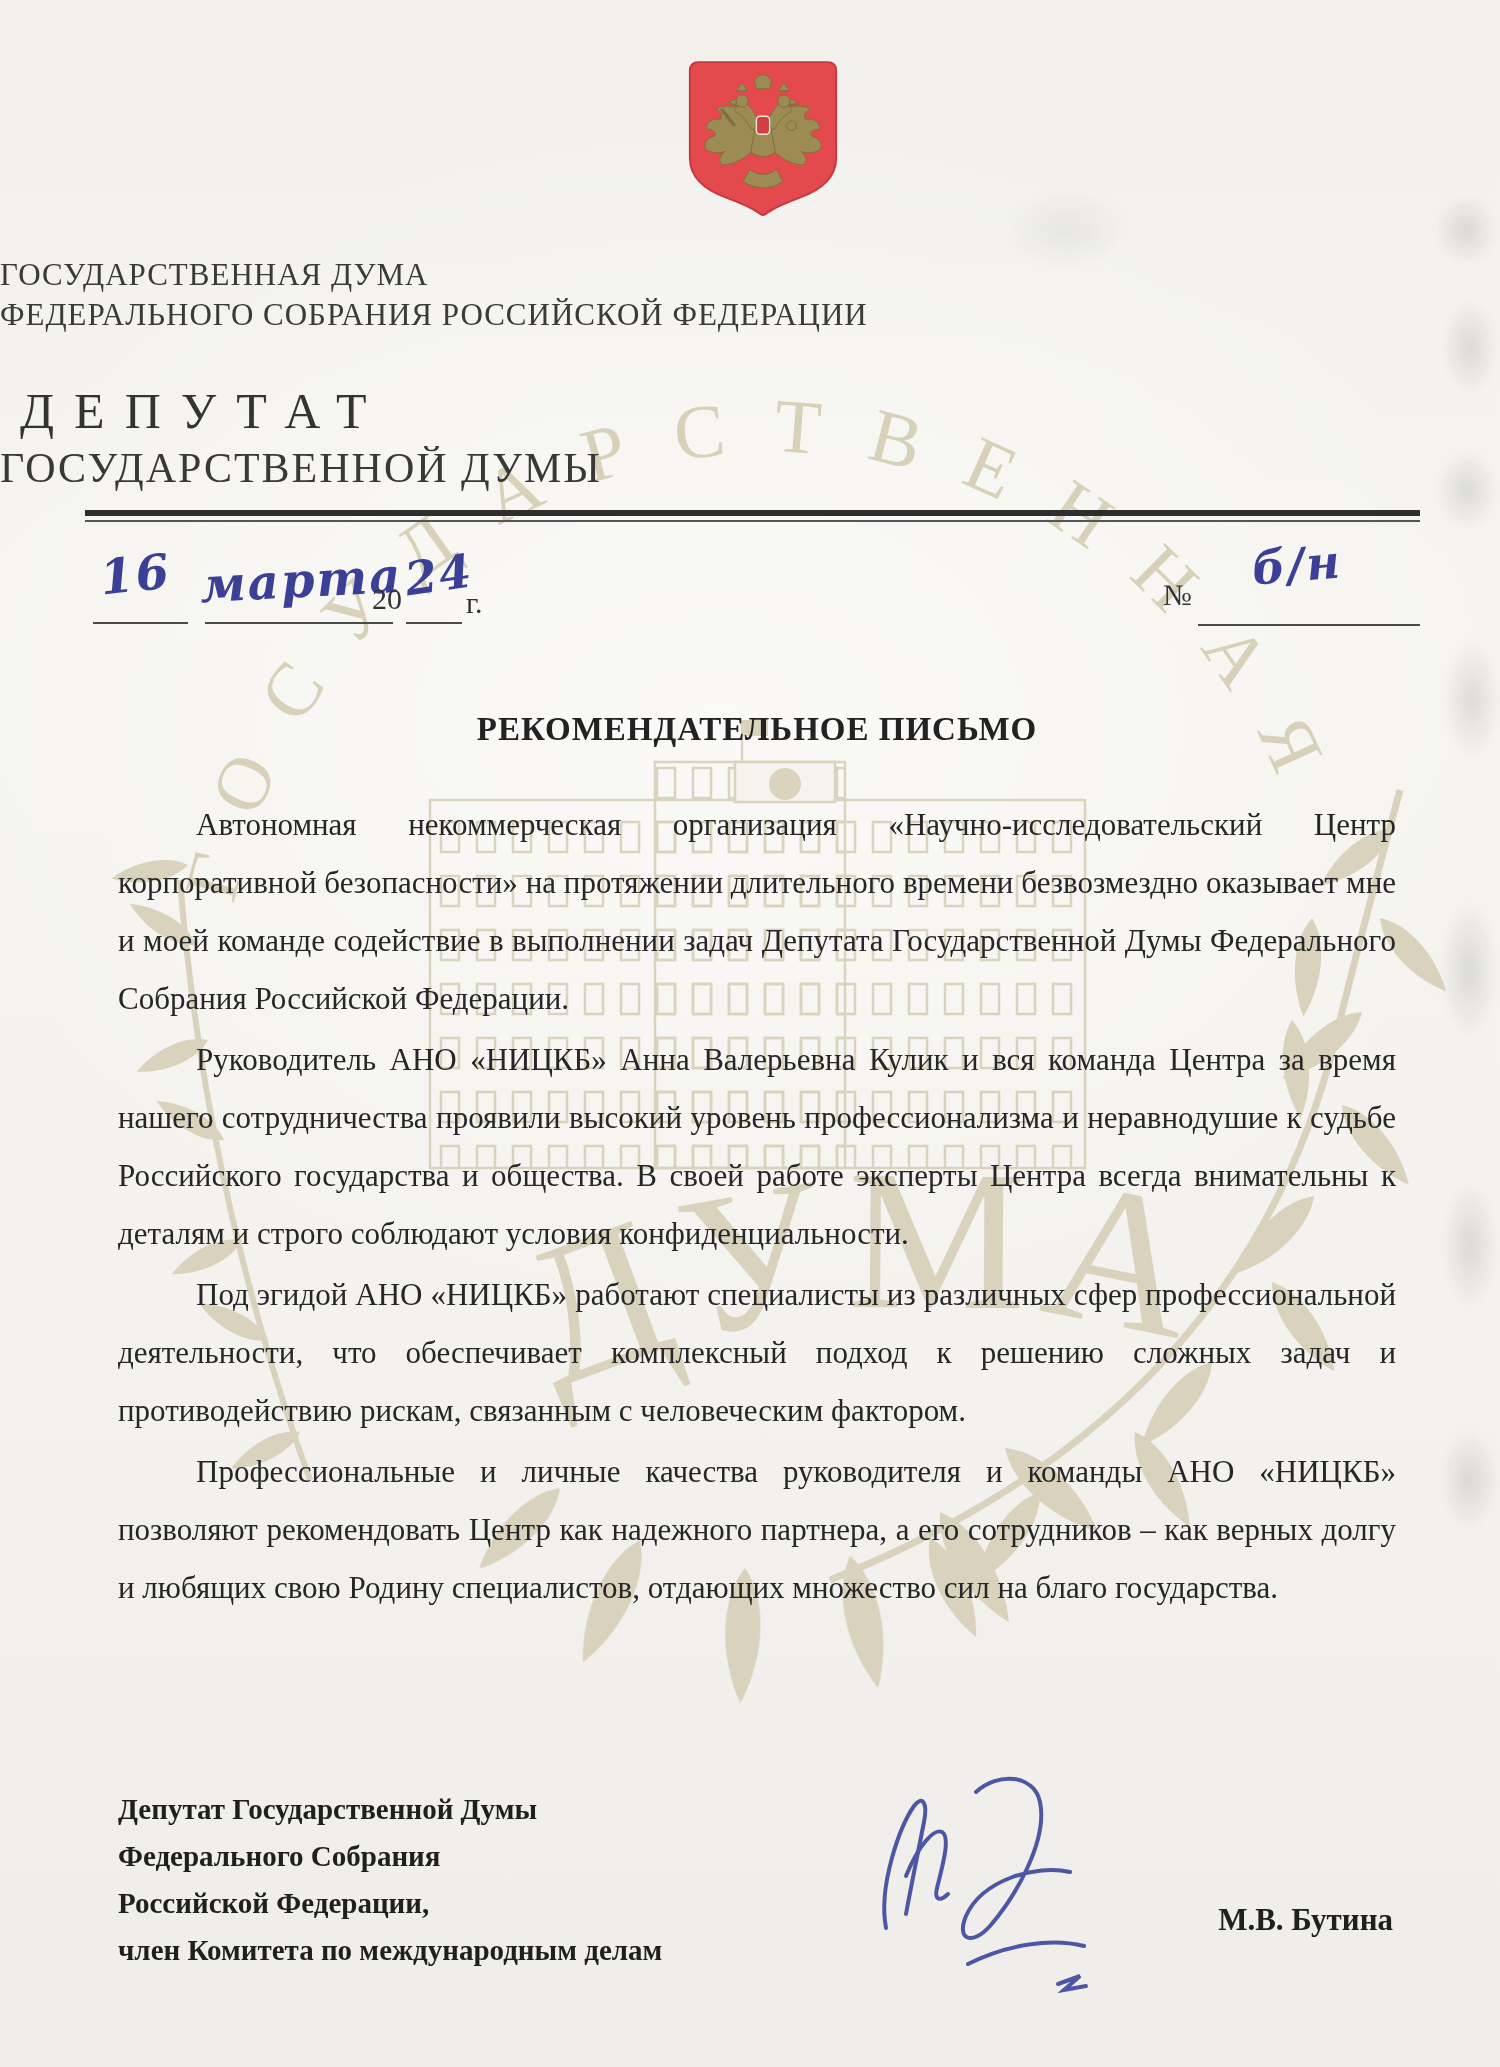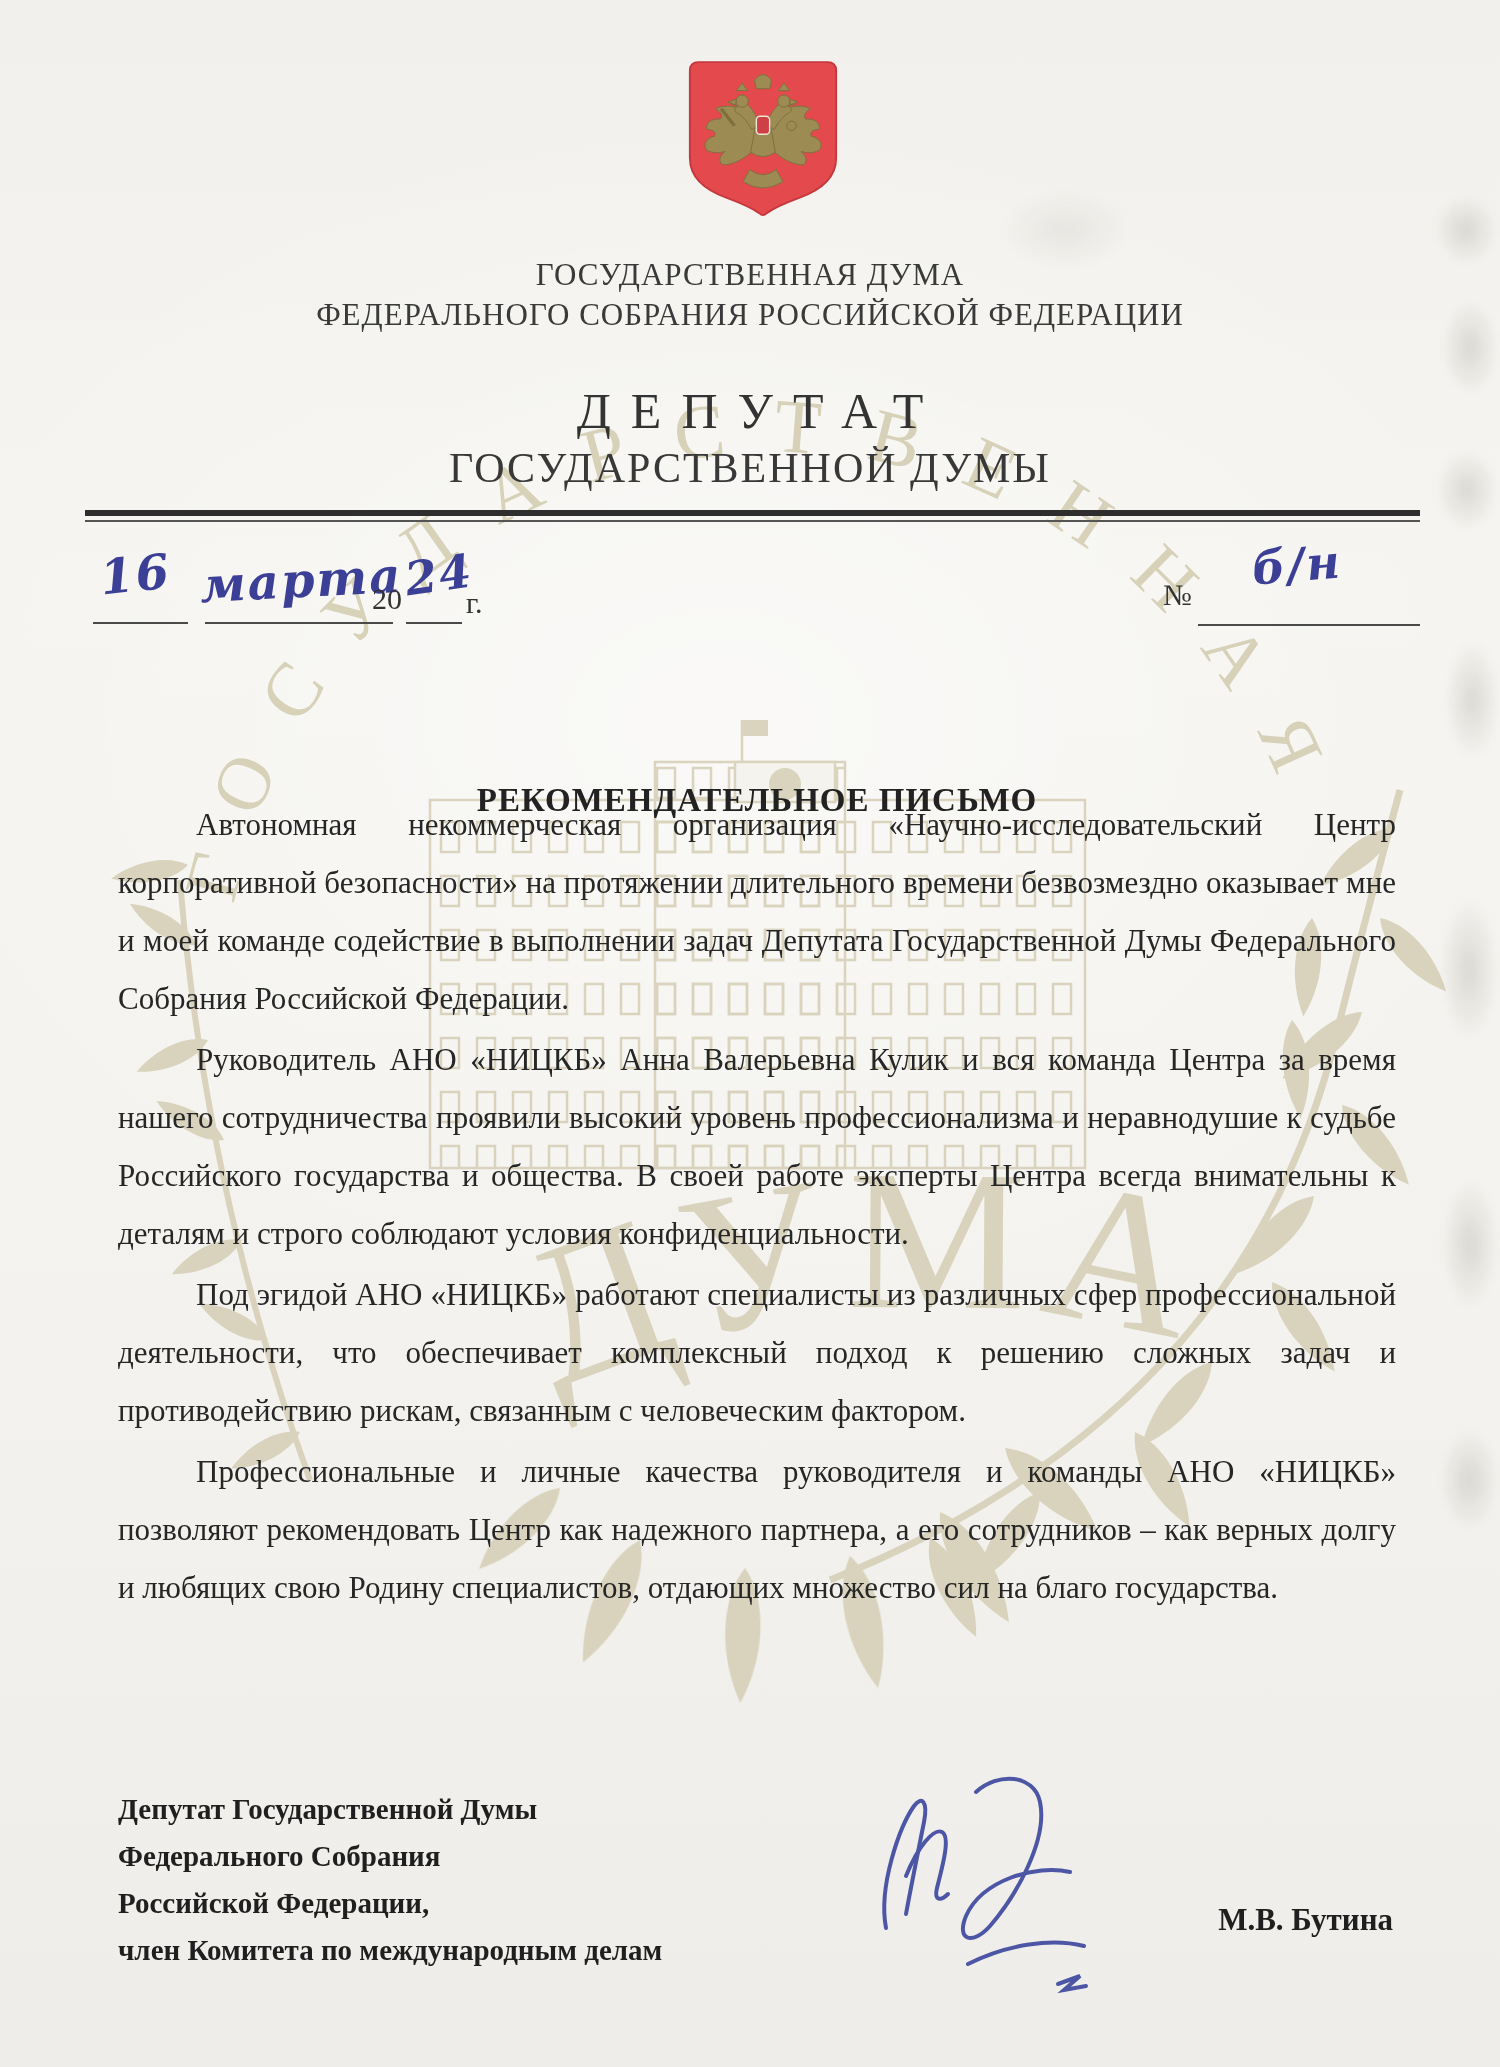--- a/index.html
+++ b/index.html
@@ -5,21 +5,21 @@
   html,body{margin:0;padding:0;background:#e8e8e6;}
   .page{
     position:relative;width:1500px;height:2067px;overflow:hidden;
     background:
       radial-gradient(ellipse 1200px 900px at 48% 35%, rgba(255,255,255,.5), rgba(255,255,255,0) 70%),
       linear-gradient(180deg,#f1f0ec,#f5f4f0 28%,#f3f2ee 65%,#eeede9);
     font-family:"Liberation Serif","DejaVu Serif",serif;
     color:#2b2b2b;
   }
   .abs{position:absolute;}
-  .center{left:0;width:100%;text-align:center;}
+  .center{left:0;width:100%;text-align:left;}
 
   
   .hdr-line{font-size:31px;letter-spacing:1px;color:#3a3a3a;line-height:40px;}
   .deputy{font-size:50px;font-weight:normal;letter-spacing:20px;text-indent:20px;color:#333;}
   .deputy-sub{font-size:42px;letter-spacing:2px;color:#383838;}
   .rule{left:85px;right:80px;top:510px;height:4px;border-top:6px solid #2e2e2e;border-bottom:2px solid #555;}
 
   
   .printed{font-size:30px;color:#333;}
   .uline{border-bottom:2px solid #4a4a4a;height:0;}
@@ -159,21 +159,21 @@
 
   <div class="abs printed" style="left:372px;top:582px">20</div>
   <div class="abs hand" style="left:405px;top:548px;font-size:46px;transform:rotate(-8deg)">24</div>
   <div class="abs uline" style="left:406px;top:622px;width:56px"></div>
   <div class="abs printed" style="left:466px;top:586px">г.</div>
 
   <div class="abs printed" style="left:1163px;top:578px">№</div>
   <div class="abs hand" style="left:1252px;top:538px;font-size:46px;transform:rotate(-5deg)">б/н</div>
   <div class="abs uline" style="left:1198px;top:624px;width:222px"></div>
 
-  <div class="abs title" style="left:118px;width:1278px;top:782px;text-align:center">РЕКОМЕНДАТЕЛЬНОЕ ПИСЬМО</div>
+  <div class="abs title" style="left:118px;width:1278px;top:711px;text-align:center">РЕКОМЕНДАТЕЛЬНОЕ ПИСЬМО</div>
 
   <div class="abs body-col">
     <p>Автономная некоммерческая организация «Научно-исследовательский Центр корпоративной безопасности» на протяжении длительного времени безвозмездно оказывает мне и моей команде содействие в выполнении задач Депутата Государственной Думы Федерального Собрания Российской Федерации.</p>
     <p>Руководитель АНО «НИЦКБ» Анна Валерьевна Кулик и вся команда Центра за время нашего сотрудничества проявили высокий уровень профессионализма и неравнодушие к судьбе Российского государства и общества. В своей работе эксперты Центра всегда внимательны к деталям и строго соблюдают условия конфиденциальности.</p>
     <p>Под эгидой АНО «НИЦКБ» работают специалисты из различных сфер профессиональной деятельности, что обеспечивает комплексный подход к решению сложных задач и противодействию рискам, связанным с человеческим фактором.</p>
     <p>Профессиональные и личные качества руководителя и команды АНО «НИЦКБ» позволяют рекомендовать Центр как надежного партнера, а его сотрудников – как верных долгу и любящих свою Родину специалистов, отдающих множество сил на благо государства.</p>
   </div>
 
   <div class="abs sig-col">
     <div>Депутат Государственной Думы</div>

